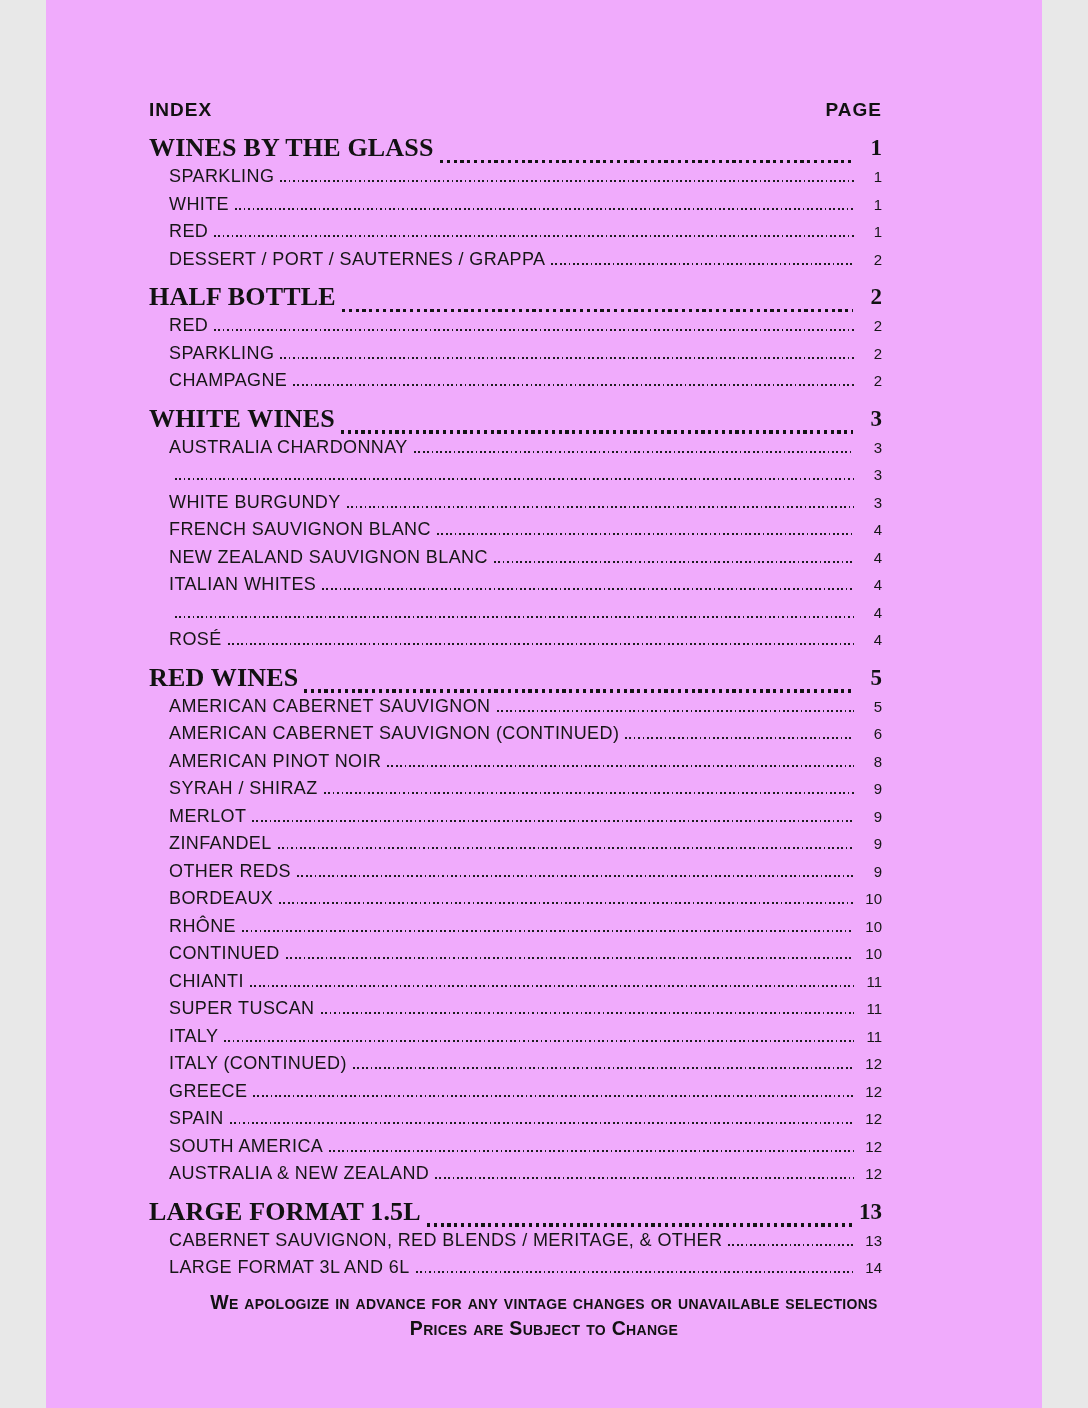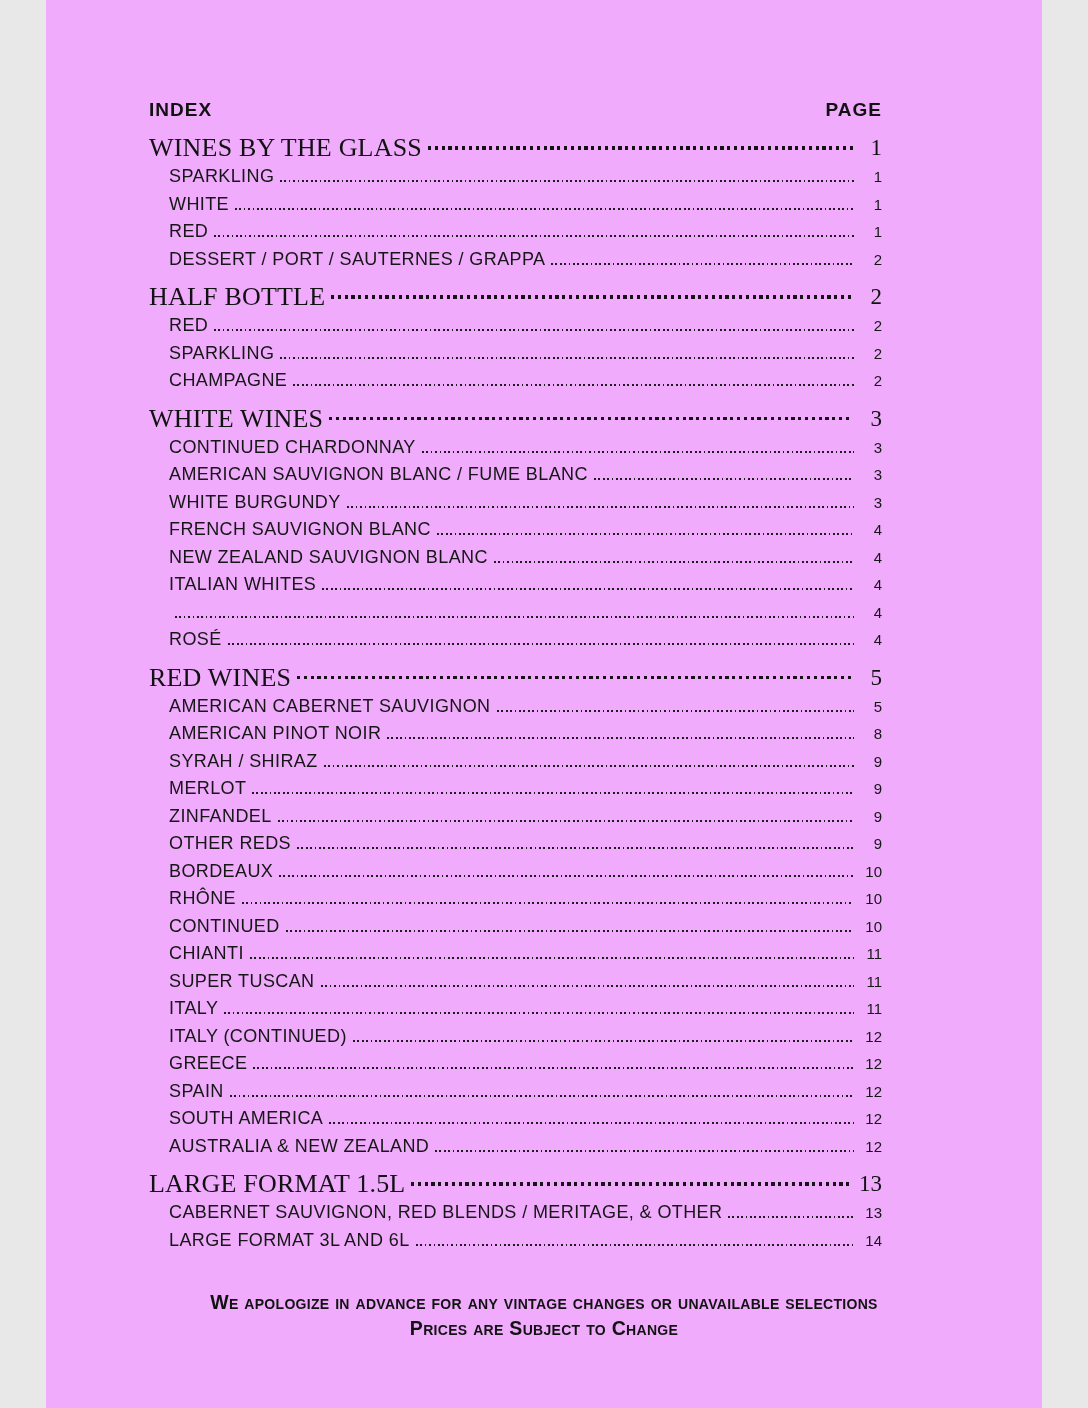--- a/index.html
+++ b/index.html
@@ -30,25 +30,25 @@
   .col-head {
     font-family: "Liberation Sans", sans-serif;
     font-size: 19px;
     font-weight: 700;
     letter-spacing: 1px;
     color: #121212;
   }
   
   .section-header-row {
     display: flex;
-    align-items: center;
+    align-items: flex-end;
     line-height: 30px;
     margin-top: 9px;
     font-family: "Liberation Serif", "DejaVu Serif", serif;
-    font-weight: 400;
+    font-weight: 700;
   }
   .section-title {
     font-size: 26px;
     letter-spacing: 0.2px;
     white-space: nowrap;
   }
   .section-page {
     font-size: 23px;
     min-width: 26px;
     text-align: right;
@@ -178,27 +178,26 @@
   </div>
 
   <div>
     <div class="section-header-row">
       <span class="section-title">WHITE WINES</span>
       <span class="leader-bold"></span>
       <span class="section-page">3</span>
     </div>
     <div>
   <div class="item-row">
-    <span class="item-label">CONTINUED CHARDONNAY</span>
+    <span class="item-label">AUSTRALIA CHARDONNAY</span>
     <span class="leader-light"></span>
     <span class="item-page">3</span>
   </div>
 
   <div class="item-row">
-    <span class="item-label">AMERICAN SAUVIGNON BLANC / FUME BLANC</span>
     <span class="leader-light"></span>
     <span class="item-page">3</span>
   </div>
 
   <div class="item-row">
     <span class="item-label">WHITE BURGUNDY</span>
     <span class="leader-light"></span>
     <span class="item-page">3</span>
   </div>
 
@@ -239,20 +238,25 @@
       <span class="leader-bold"></span>
       <span class="section-page">5</span>
     </div>
     <div>
   <div class="item-row">
     <span class="item-label">AMERICAN CABERNET SAUVIGNON</span>
     <span class="leader-light"></span>
     <span class="item-page">5</span>
   </div>
 
+  <div class="item-row">
+    <span class="item-label">AMERICAN CABERNET SAUVIGNON (CONTINUED)</span>
+    <span class="leader-light"></span>
+    <span class="item-page">6</span>
+  </div>
 
 
   <div class="item-row">
     <span class="item-label">AMERICAN PINOT NOIR</span>
     <span class="leader-light"></span>
     <span class="item-page">8</span>
   </div>
 
   <div class="item-row">
     <span class="item-label">SYRAH / SHIRAZ</span>

